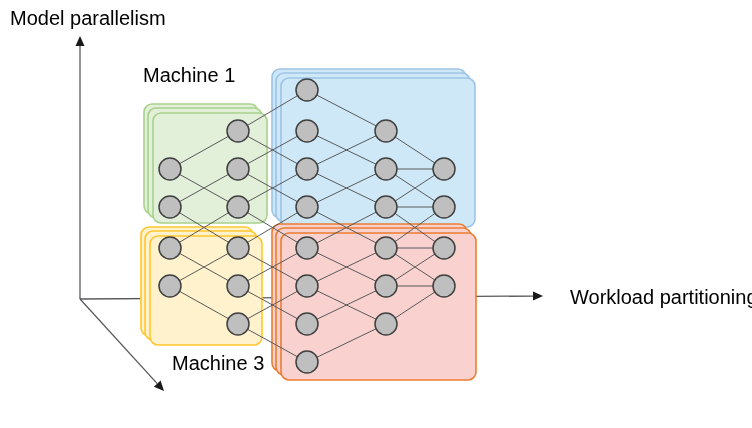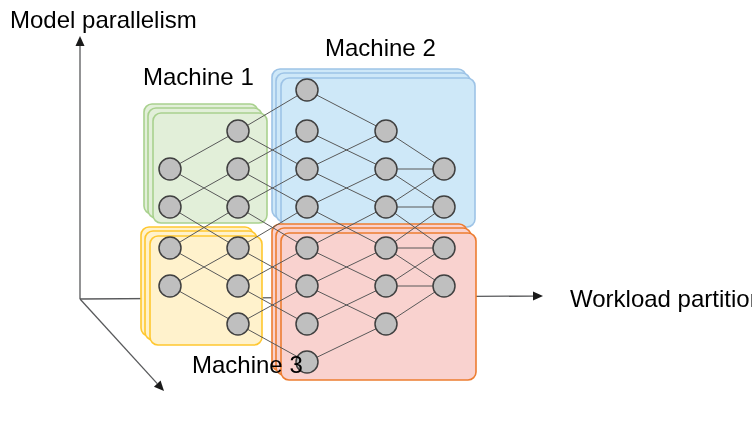--- a/index.html
+++ b/index.html
@@ -6,29 +6,29 @@
   #canvas{
     position:relative;
     width:752px;height:428px;
     background:#ffffff;
     font-family:"Liberation Sans",sans-serif;
     overflow:hidden;
   }
   #diagram-svg-holder{position:absolute;left:0;top:0;width:752px;height:428px;}
   .lbl{
     position:absolute;
-    font-size:24px;
+    font-size:20px;
     line-height:1.1;
     color:#000000;
     white-space:nowrap;
   }
   #lbl-model{left:10px;top:7px;}
   #lbl-machine1{left:143px;top:64px;}
   #lbl-machine2{left:325px;top:35px;}
-  #lbl-machine3{left:172px;top:352px;margin-left:20px;}
+  #lbl-machine3{left:172px;top:352px;}
   #lbl-machine4{left:357px;top:391px;}
   #lbl-workload{left:570px;top:286px;}
   #lbl-data{left:88px;top:390px;}
 </style>
 </head>
 <body>
 
 <div id="canvas">
   <div id="diagram-svg-holder"><svg width="752" height="428" viewBox="0 0 752 428">
         <line x1="80" y1="299" x2="80" y2="46" stroke="#58595b" stroke-width="1.3"></line>
@@ -120,15 +120,14 @@
         <circle cx="444" cy="169" r="11" fill="#bfbfbf" stroke="#404040" stroke-width="1.5"></circle>
         <circle cx="444" cy="207" r="11" fill="#bfbfbf" stroke="#404040" stroke-width="1.5"></circle>
         <circle cx="444" cy="248" r="11" fill="#bfbfbf" stroke="#404040" stroke-width="1.5"></circle>
         <circle cx="444" cy="286" r="11" fill="#bfbfbf" stroke="#404040" stroke-width="1.5"></circle>
       </svg></div>
 
   <div class="lbl" id="lbl-model">Model parallelism</div>
   <div class="lbl" id="lbl-workload">Workload partitioning</div>
 
   <div class="lbl" id="lbl-machine1">Machine 1</div>
-  <div class="lbl" id="lbl-machine2">Machine 2</div>
   <div class="lbl" id="lbl-machine3">Machine 3</div>
 </div>
 
 </body></html>

